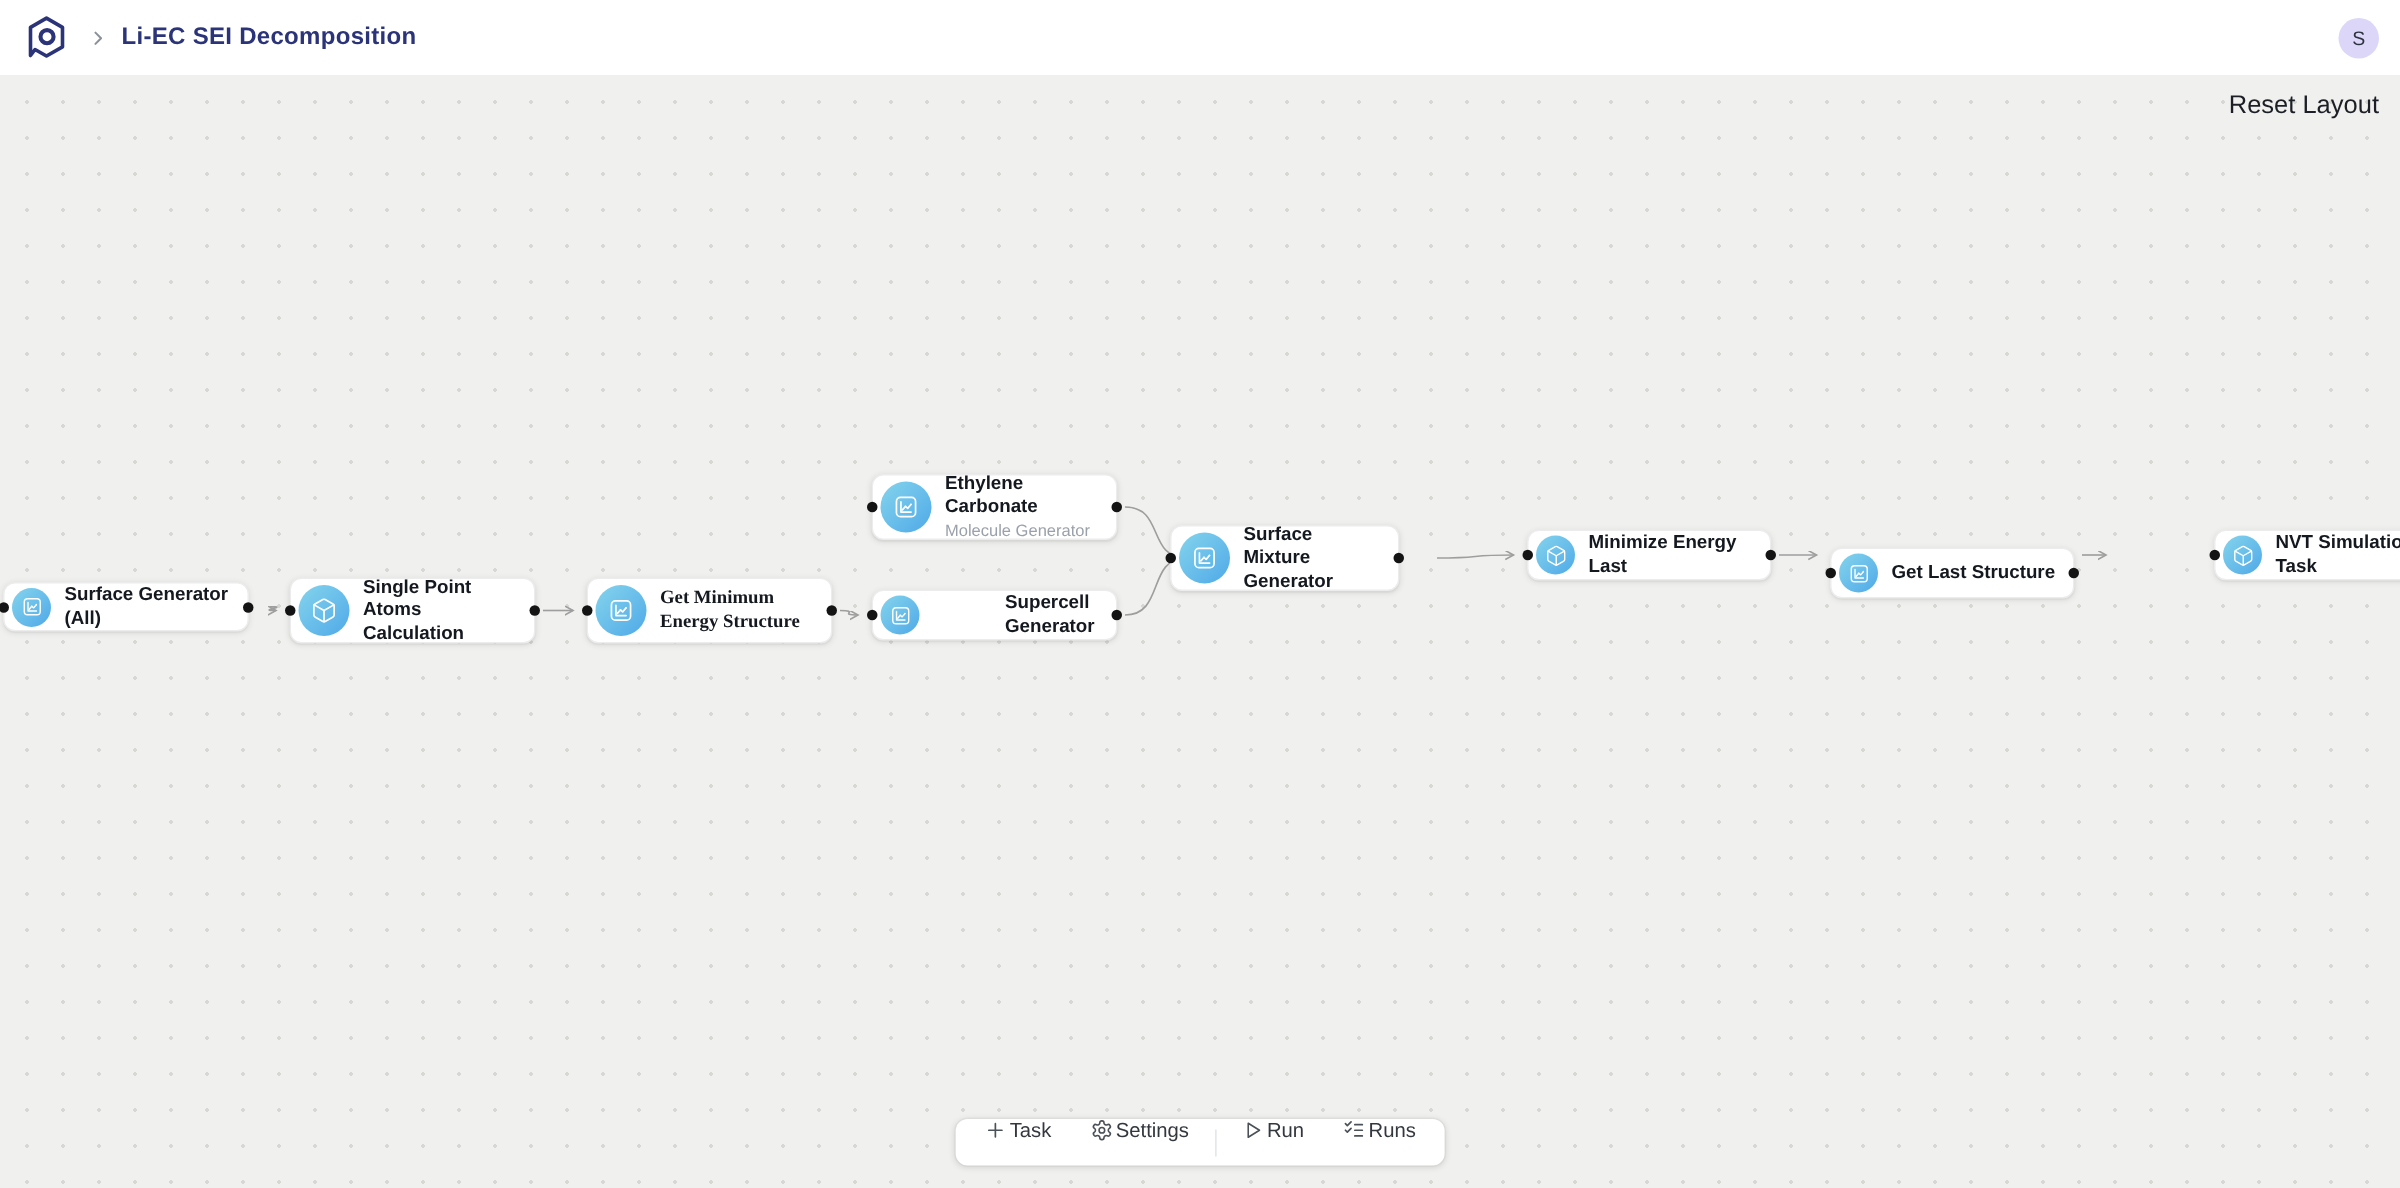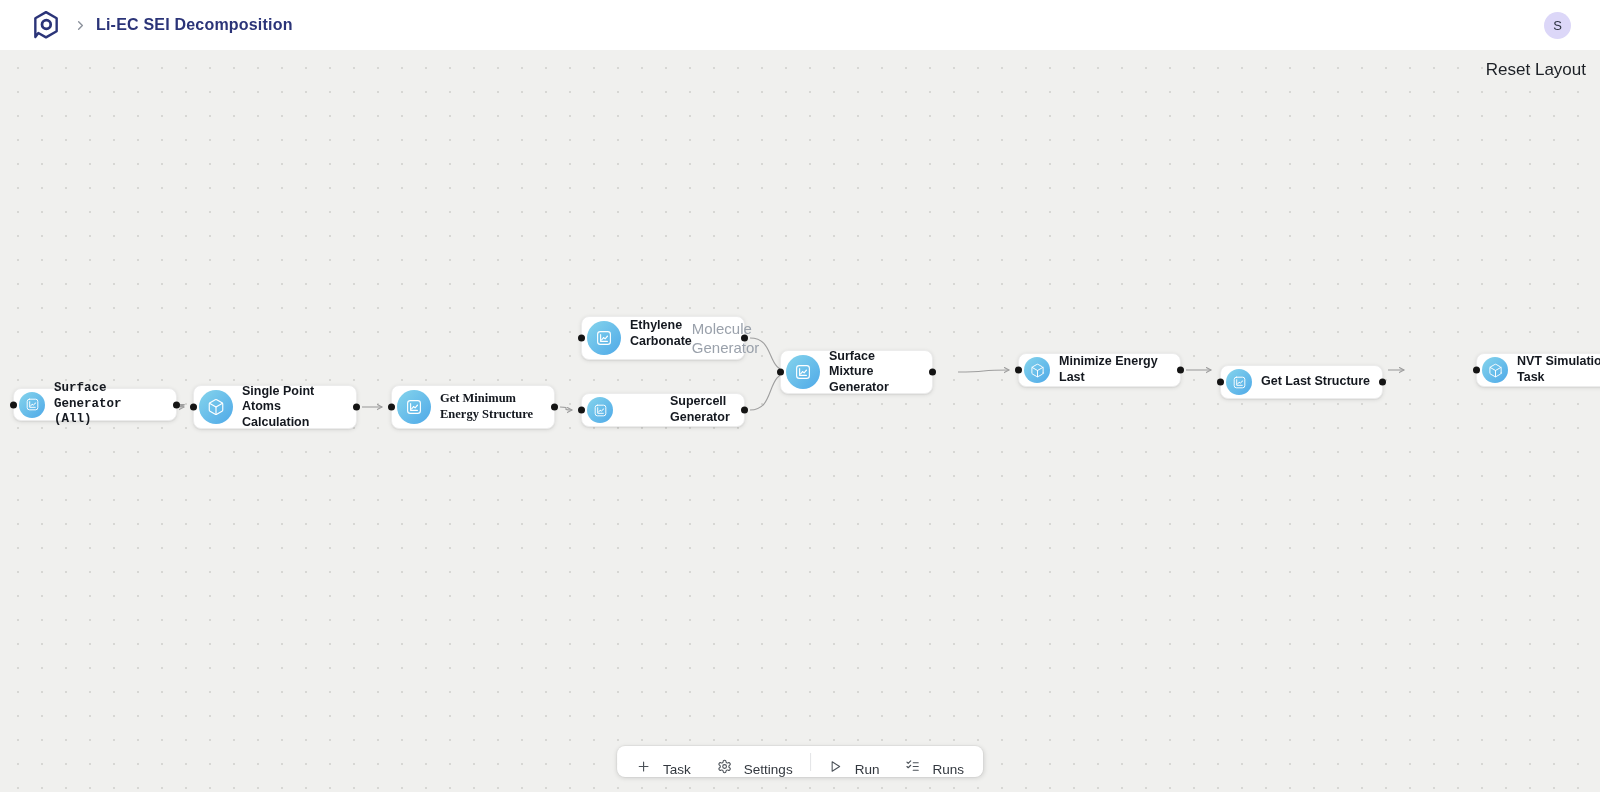--- a/index.html
+++ b/index.html
@@ -4,53 +4,53 @@
 <style>
   :root{
     --brand:#2b3478; --canvas-bg:#f0f0ee; --dot:#d7d7d4; --edge:#9e9e9e;
     --handle:#141414; --node-border:#ececec; --title:#14181f; --subtitle:#9aa1ab;
     --grad1:#85d4ec; --grad2:#4fa9e8;
   }
   *{box-sizing:border-box;margin:0;padding:0}
   html,body{width:1600px;height:792px;overflow:hidden;font-family:"Liberation Sans","DejaVu Sans",sans-serif;background:#fff}
 
   
-  .header{position:absolute;top:0;left:0;width:1600px;height:50px;background:#fff;display:flex;align-items:center;padding:0 29px;z-index:30}
+  .header{position:absolute;top:0;left:0;width:1600px;height:50px;background:#fff;display:flex;align-items:center;padding:0 14px;z-index:30}
   .logo{width:34px;height:34px;flex:0 0 auto;display:flex;align-items:center;justify-content:center;cursor:pointer}
   .crumb-chevron{margin:0 8px 0 10px;display:flex;align-items:center;color:#8b919b}
   .page-title{color:var(--brand);font-size:16px;font-weight:700;letter-spacing:.2px}
   .avatar{margin-left:auto;width:27px;height:27px;border-radius:50%;background:#dcd7f8;color:#2c3240;
           display:flex;align-items:center;justify-content:center;font-size:13px;font-weight:500;cursor:pointer}
 
   
   .canvas{position:absolute;top:50px;left:0;width:1600px;height:742px;background:var(--canvas-bg);
           background-image:radial-gradient(var(--dot) 1.1px, transparent 1.1px);background-size:24px 24px;background-position:6px 6px}
   .reset-layout{position:absolute;top:10px;right:14px;font-size:17px;color:#1c2026;cursor:pointer;z-index:20}
 
   #edge-layer{position:absolute;inset:0;width:100%;height:100%;pointer-events:none}
 
   
   .node{position:absolute;background:#fff;border:1px solid var(--node-border);border-radius:8px;
         box-shadow:0 1px 4px rgba(0,0,0,.10),0 1px 1px rgba(0,0,0,.04);
         display:flex;align-items:center;padding:0 10px 0 5px;cursor:grab;z-index:10}
   .node-icon{border-radius:50%;background:linear-gradient(135deg,var(--grad1),var(--grad2));
              display:flex;align-items:center;justify-content:center;flex:0 0 auto;margin-right:9px}
   .node-icon svg{display:block}
-  .node-text{display:flex;flex-direction:row;justify-content:center;line-height:1.25}
+  .node-text{display:flex;flex-direction:column;justify-content:center;line-height:1.25}
   .node-title{font-size:12.5px;font-weight:700;color:var(--title)}
-  .node-subtitle{font-size:15px;color:var(--subtitle);margin-top:2px}
+  .node-subtitle{font-size:11px;color:var(--subtitle);margin-top:2px}
   .handle{position:absolute;width:7px;height:7px;border-radius:50%;background:var(--handle);top:50%;transform:translateY(-50%);cursor:crosshair}
   .handle.in{left:-4px}
   .handle.out{right:-4px}
 
   
   .toolbar{position:absolute;left:50%;transform:translateX(-50%);bottom:15px;height:31px;background:#fff;
            border-radius:8px;box-shadow:0 1px 5px rgba(0,0,0,.14),0 0 0 1px rgba(0,0,0,.03);
            display:flex;align-items:center;padding:0 6px;z-index:25}
-  .tb-btn{display:flex;align-items:flex-end;gap:12px;border:none;background:transparent;color:#33383f;
+  .tb-btn{display:flex;align-items:flex-start;gap:2px;border:none;background:transparent;color:#33383f;
           font-family:inherit;font-size:13.5px;padding:0 13px;height:100%;cursor:pointer;border-radius:6px}
   .tb-btn svg{color:#4b5158}
   .tb-divider{width:1px;height:18px;background:#e3e4e6;margin:0 4px}
 </style>
 </head>
 <body>
 
 <div class="header">
   <div class="logo">
     <svg width="32" height="32" viewBox="0 0 36 36" fill="none" stroke="#2b3478" stroke-width="2.7" stroke-linejoin="round">
@@ -82,21 +82,21 @@
         <path d="M560 357 C 574 357, 558 360, 572 360" fill="none" stroke="#9e9e9e" stroke-width="1.1" marker-end="url(#arrow)"></path>
         <path d="M750 288 C 776.65 288, 764.35 322, 791 322" fill="none" stroke="#9e9e9e" stroke-width="1.1" marker-end="url(#arrow)"></path>
         <path d="M750 360 C 776.65 360, 764.35 322, 791 322" fill="none" stroke="#9e9e9e" stroke-width="1.1" marker-end="url(#arrow)"></path>
         <path d="M958 322 C 991.15 322, 975.85 320, 1009 320" fill="none" stroke="#9e9e9e" stroke-width="1.1" marker-end="url(#arrow)"></path>
         <path d="M1186 320 C 1202.25 320, 1194.75 320, 1211 320" fill="none" stroke="#9e9e9e" stroke-width="1.1" marker-end="url(#arrow)"></path>
         <path d="M1388 320 C 1402 320, 1390 320, 1404 320" fill="none" stroke="#9e9e9e" stroke-width="1.1" marker-end="url(#arrow)"></path>
       </g>
   </svg>
 
   <div id="node-layer">
-      <div class="node" style="left: 13px; top: 338px; width: 164px; height: 33px; font-family: Liberation Mono, monospace;">
+      <div class="node" style="left: 2px; top: 338px; width: 164px; height: 33px;">
         <span class="handle in"></span>
         <span class="node-icon" style="width:26px;height:26px">
           <svg width="15" height="15" viewBox="0 0 24 24" fill="none" stroke="#fff" stroke-width="1.5" stroke-linecap="round" stroke-linejoin="round">
             <rect x="3.5" y="3.5" width="17" height="17" rx="3.5"></rect>
             <path d="M7.5 7.5v9h9"></path>
             <path d="M8.8 14.6l2.7-3.1 2 1.7 2.9-3.4"></path>
             <circle cx="11.5" cy="11.4" r="0.8" fill="#fff" stroke="none"></circle>
             <circle cx="16.4" cy="9.6" r="0.8" fill="#fff" stroke="none"></circle>
           </svg>
         </span>

